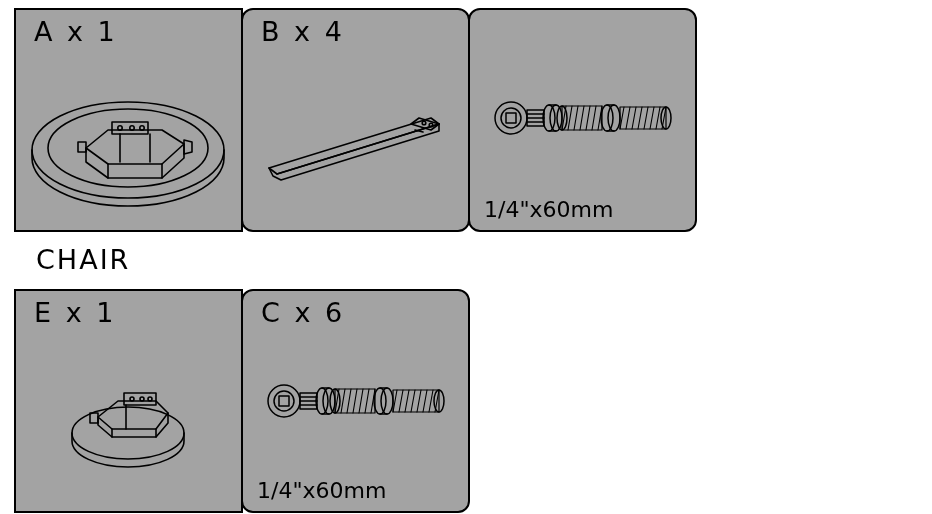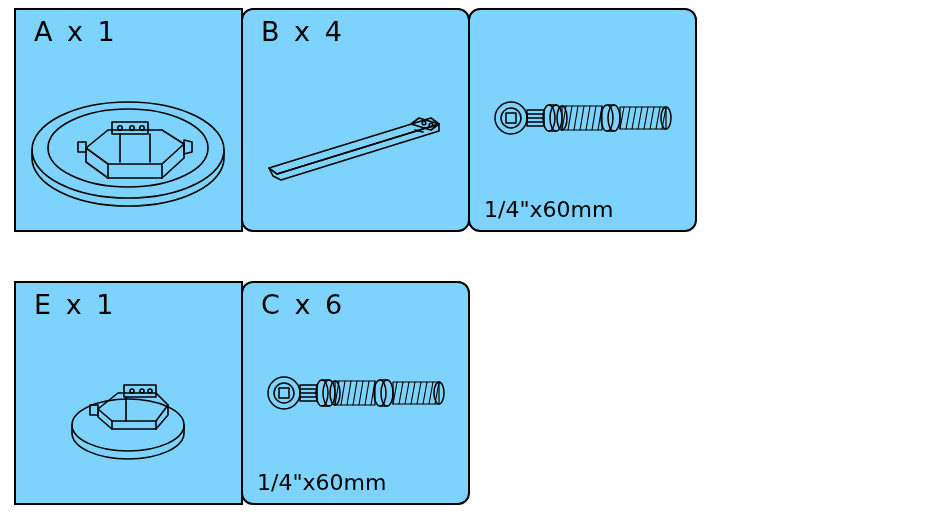--- a/index.html
+++ b/index.html
@@ -24,21 +24,21 @@
   }
   
   .grid {
     position: absolute;
     display: flex;
   }
   .cell {
     box-sizing: border-box;
     border: 2px solid #000;
     position: relative;
-    background: #7dd3fc;
+    background: #a3a3a3;
   }
   .cell + .cell {
     margin-left: -2px;
     border-radius: 12px;
   }
   .cell-label {
     position: absolute;
     left: 18px;
     top: 6px;
     font-size: 27px;
@@ -72,21 +72,21 @@
   
   #group-table {
     left: 14px;
     top: 8px;
   }
   #group-table .cell { width: 229px; height: 224px; }
   #group-chair {
     left: 14px;
     top: 281px;
   }
-  #group-chair .cell { width: 229px; height: 224px; }
+  #group-chair .cell { width: 229px; height: 224px; margin-top: 8px; }
   #chair-title {
     left: 36px;
     top: 244px;
   }
   svg { display: block; }
 </style>
 </head>
 <body>
 
 <div class="sheet">
@@ -173,20 +173,21 @@
             <ellipse cx="196" cy="108" rx="5" ry="11"></ellipse>
           </g>
         </svg>
       </div>
       <div class="cell-caption">1/4"x60mm</div>
     </div>
 
 
   </div>
 
+  <div class="section-title" id="chair-title">CHAIR</div>
 
   <div class="grid" id="group-chair">
 
     <div class="cell">
       <div class="cell-label">E x 1</div>
       <div class="art">
         <svg viewBox="0 0 229 224" width="229" height="224">
           <g fill="none" stroke="#000" stroke-width="1.6" stroke-linejoin="round" stroke-linecap="round">
 
             <ellipse cx="112" cy="142" rx="56" ry="26"></ellipse>

